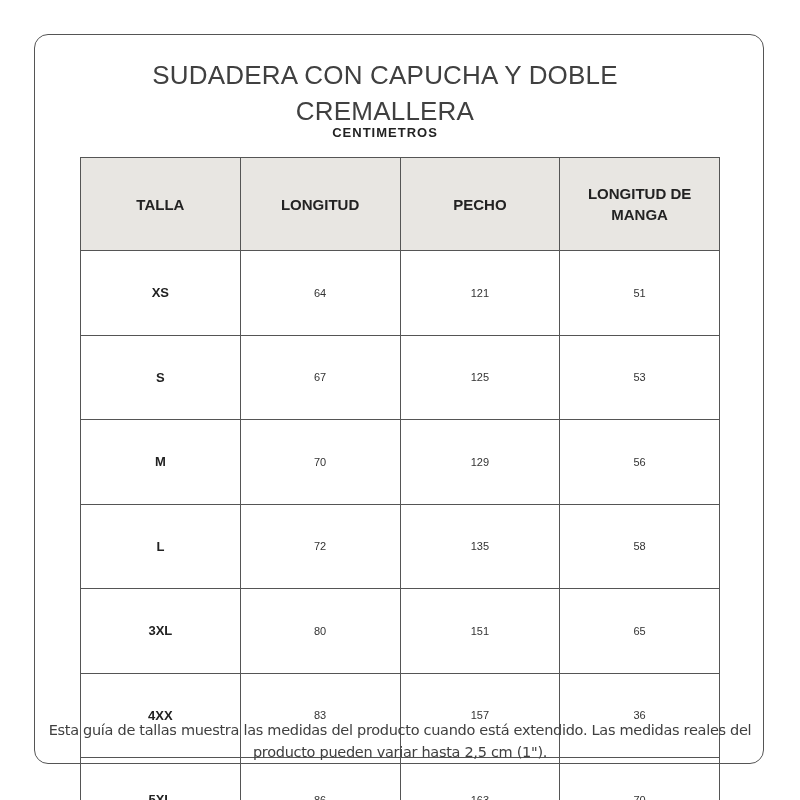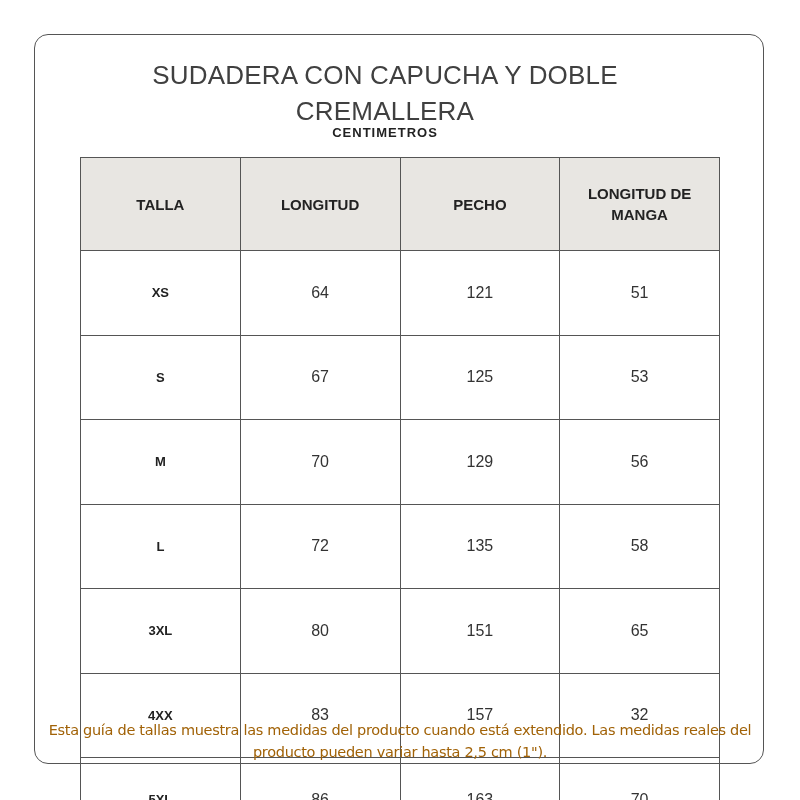--- a/index.html
+++ b/index.html
@@ -4,23 +4,23 @@
 <style>
   html, body { margin:0; padding:0; background:#ffffff; }
   body { width:800px; height:800px; position:relative; overflow:hidden; font-family:"Liberation Sans", sans-serif; color:#1a1a1a; }
   .card { position:absolute; left:34px; top:34px; width:730px; height:730px; border:1.5px solid #555; border-radius:14px; box-sizing:border-box; }
   .title { position:absolute; left:0; top:40px; width:770px; text-align:center; font-size:26px; line-height:36px; color:#404040; font-weight:normal; letter-spacing:0.2px; }
   .title span { display:block; }
   .subtitle { position:absolute; left:0; top:125px; width:770px; text-align:center; font-size:13px; font-weight:bold; letter-spacing:1px; color:#222; }
   table.size { position:absolute; left:80px; top:157px; width:640px; border-collapse:collapse; table-layout:fixed; }
   table.size th, table.size td { border:1.5px solid #555; text-align:center; vertical-align:middle; padding:16px; }
   table.size th { background:#e8e6e2; height:60px; font-size:15px; font-weight:bold; line-height:21px; color:#222; }
-  table.size td { height:51.5px; font-size:16px; color:#333; }
+  table.size td { height:51.5px; font-size:11px; color:#333; }
   table.size td.size-label { font-weight:bold; font-size:13px; color:#222; }
-  .note { position:absolute; left:40px; top:704px; width:720px; text-align:center; font-family:"DejaVu Sans", sans-serif; font-size:14.5px; line-height:22px; color:#a16207; letter-spacing:-0.3px; }
+  .note { position:absolute; left:40px; top:704px; width:720px; text-align:center; font-family:"DejaVu Sans", sans-serif; font-size:14.5px; line-height:22px; color:#404040; letter-spacing:-0.3px; }
 </style>
 </head>
 <body>
 
 <div class="card"></div>
 
 <h1 class="title">
   <span>SUDADERA CON CAPUCHA Y DOBLE</span>
   <span>CREMALLERA</span>
 </h1>
@@ -64,21 +64,21 @@
     <tr>
       <td class="size-label">3XL</td>
       <td>80</td>
       <td>151</td>
       <td>65</td>
     </tr>
     <tr>
       <td class="size-label">4XX</td>
       <td>83</td>
       <td>157</td>
-      <td>32</td>
+      <td>36</td>
     </tr>
     <tr>
       <td class="size-label">5XL</td>
       <td>86</td>
       <td>163</td>
       <td>70</td>
     </tr>
   </tbody>
 </table>
 

